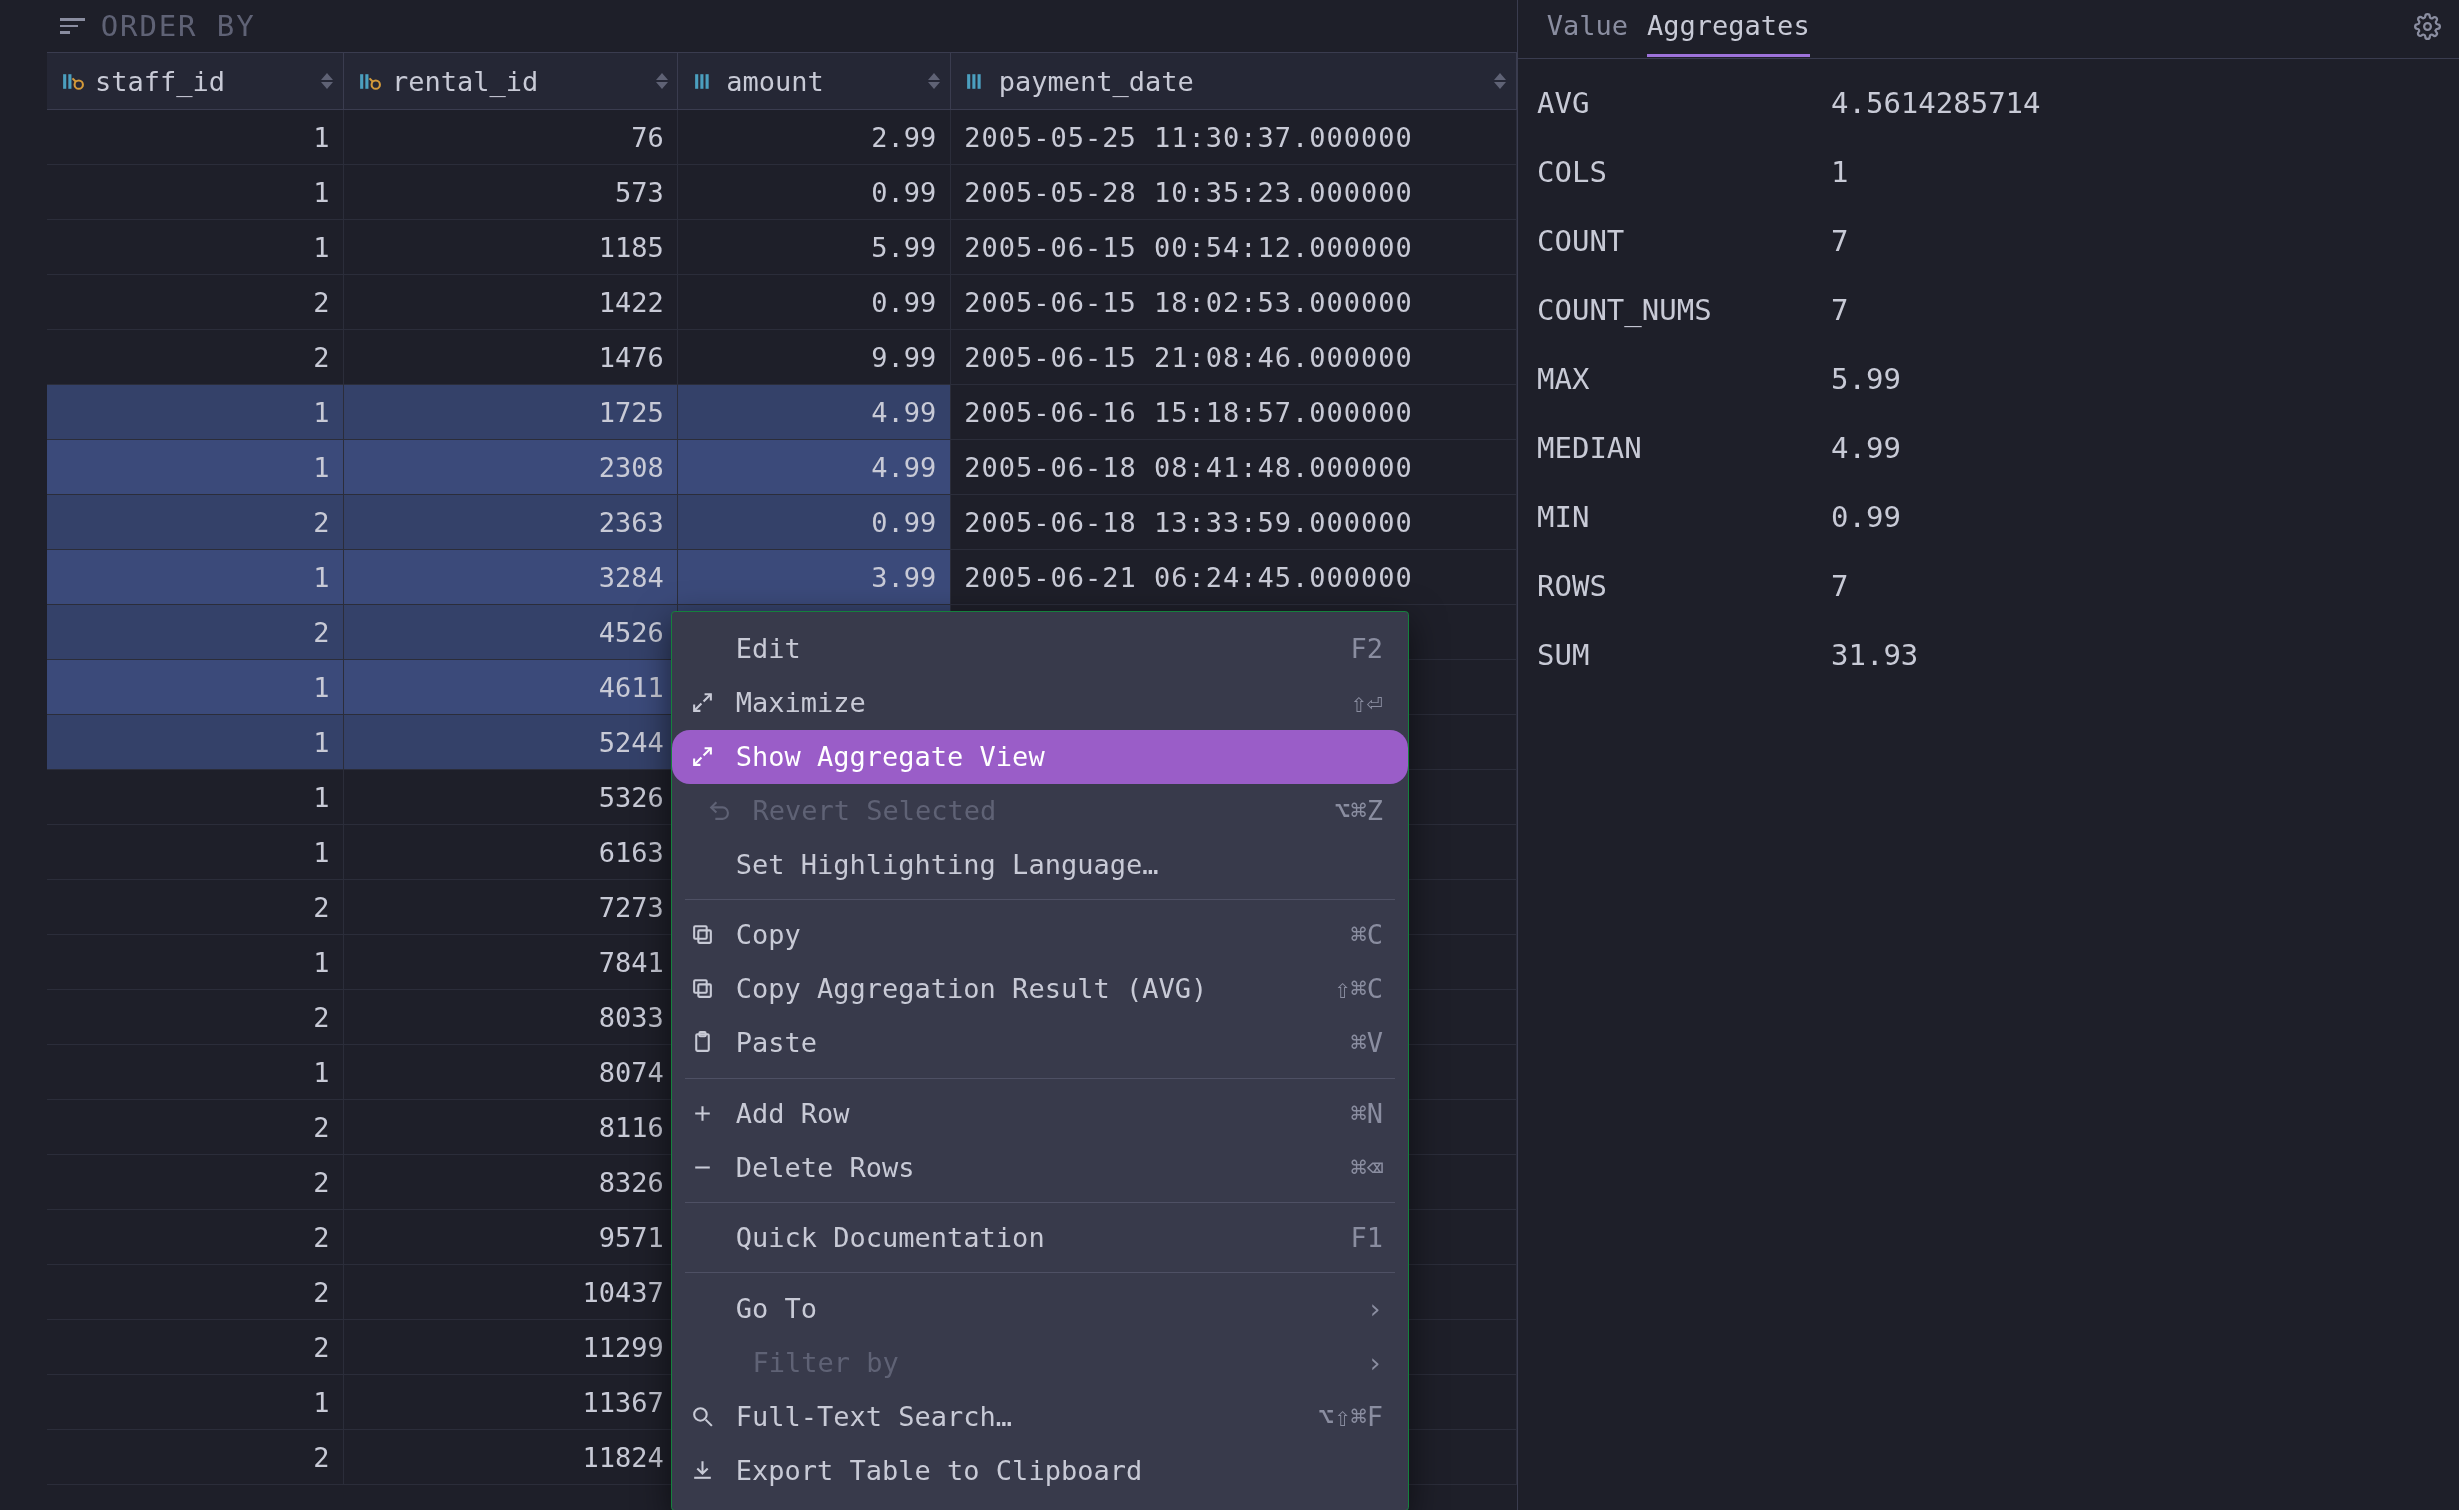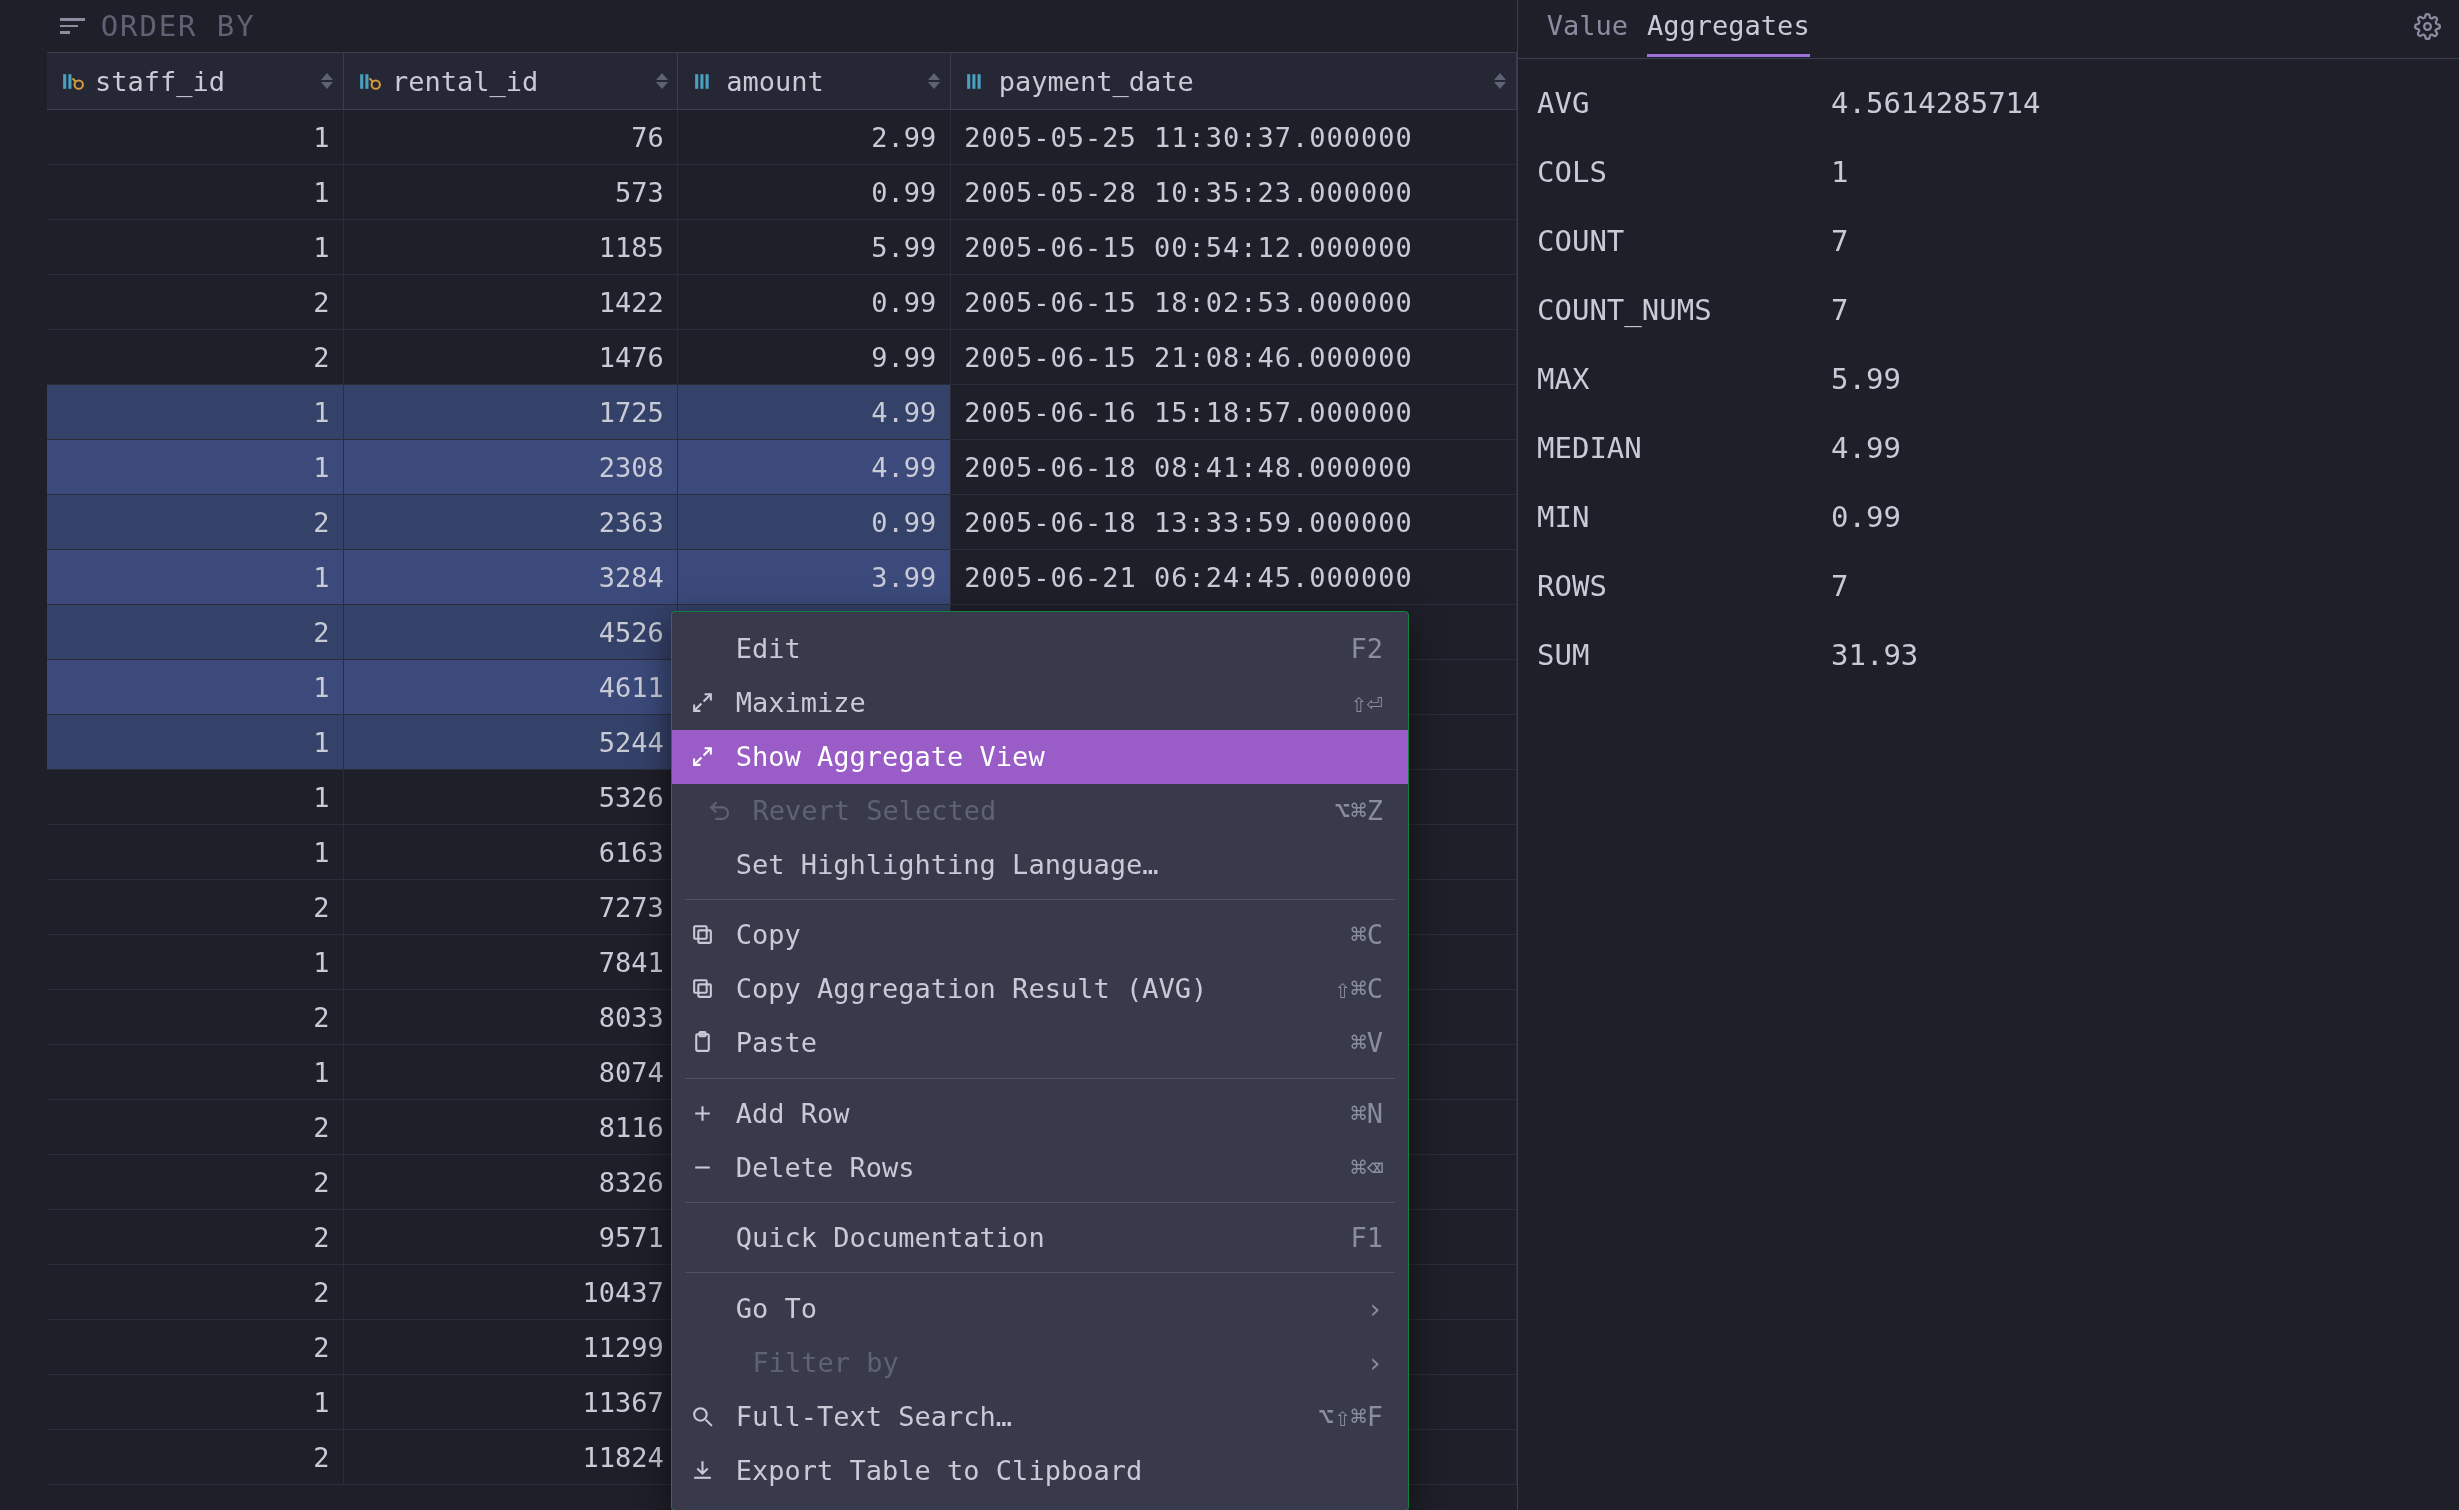--- a/index.html
+++ b/index.html
@@ -59,21 +59,21 @@
   .ricons{display:flex;gap:21px;color:var(--text-dim);}
   .gear,.close{cursor:pointer;}
   .aggbody{padding:27px 19px;display:flex;flex-direction:column;gap:35px;font-size:29px;}
   .aggrow{display:flex;}
   .aggkey{width:294px;color:var(--text);}
   .aggval{color:var(--text);}
   
   .ctx{position:absolute;left:671px;top:611px;width:736px;background:var(--menu-bg);border:1px solid #15803d;box-shadow:0 11.5px 35px rgba(0,0,0,.55);border-radius:3.8px;padding:9.6px 0 13.4px;z-index:10;}
   .mi{display:flex;align-items:center;height:54px;padding:0 25px 0 13.4px;color:var(--text);gap:15.4px;}
   .mi.disabled{color:var(--text-dimmer);padding-left:30px;}
-  .mi.sel{background:var(--menu-hover);color:#fff;}
+  .mi.sel{background:var(--menu-hover);color:#fff;border-radius:18px;}
   .mi .mico{width:35px;display:flex;align-items:center;justify-content:center;}
   .mi .mlabel{flex:1;}
   .mi .mkey{color:var(--text-dim);}
   .mi.sel .mkey{color:#fff;}
   .mi .msub{color:var(--text-dim);}
   .msep{height:1px;background:#4e5064;margin:7.7px 13.4px;}
   
   .colsvg{width:25px;height:25px;}
 </style>
 </head>

